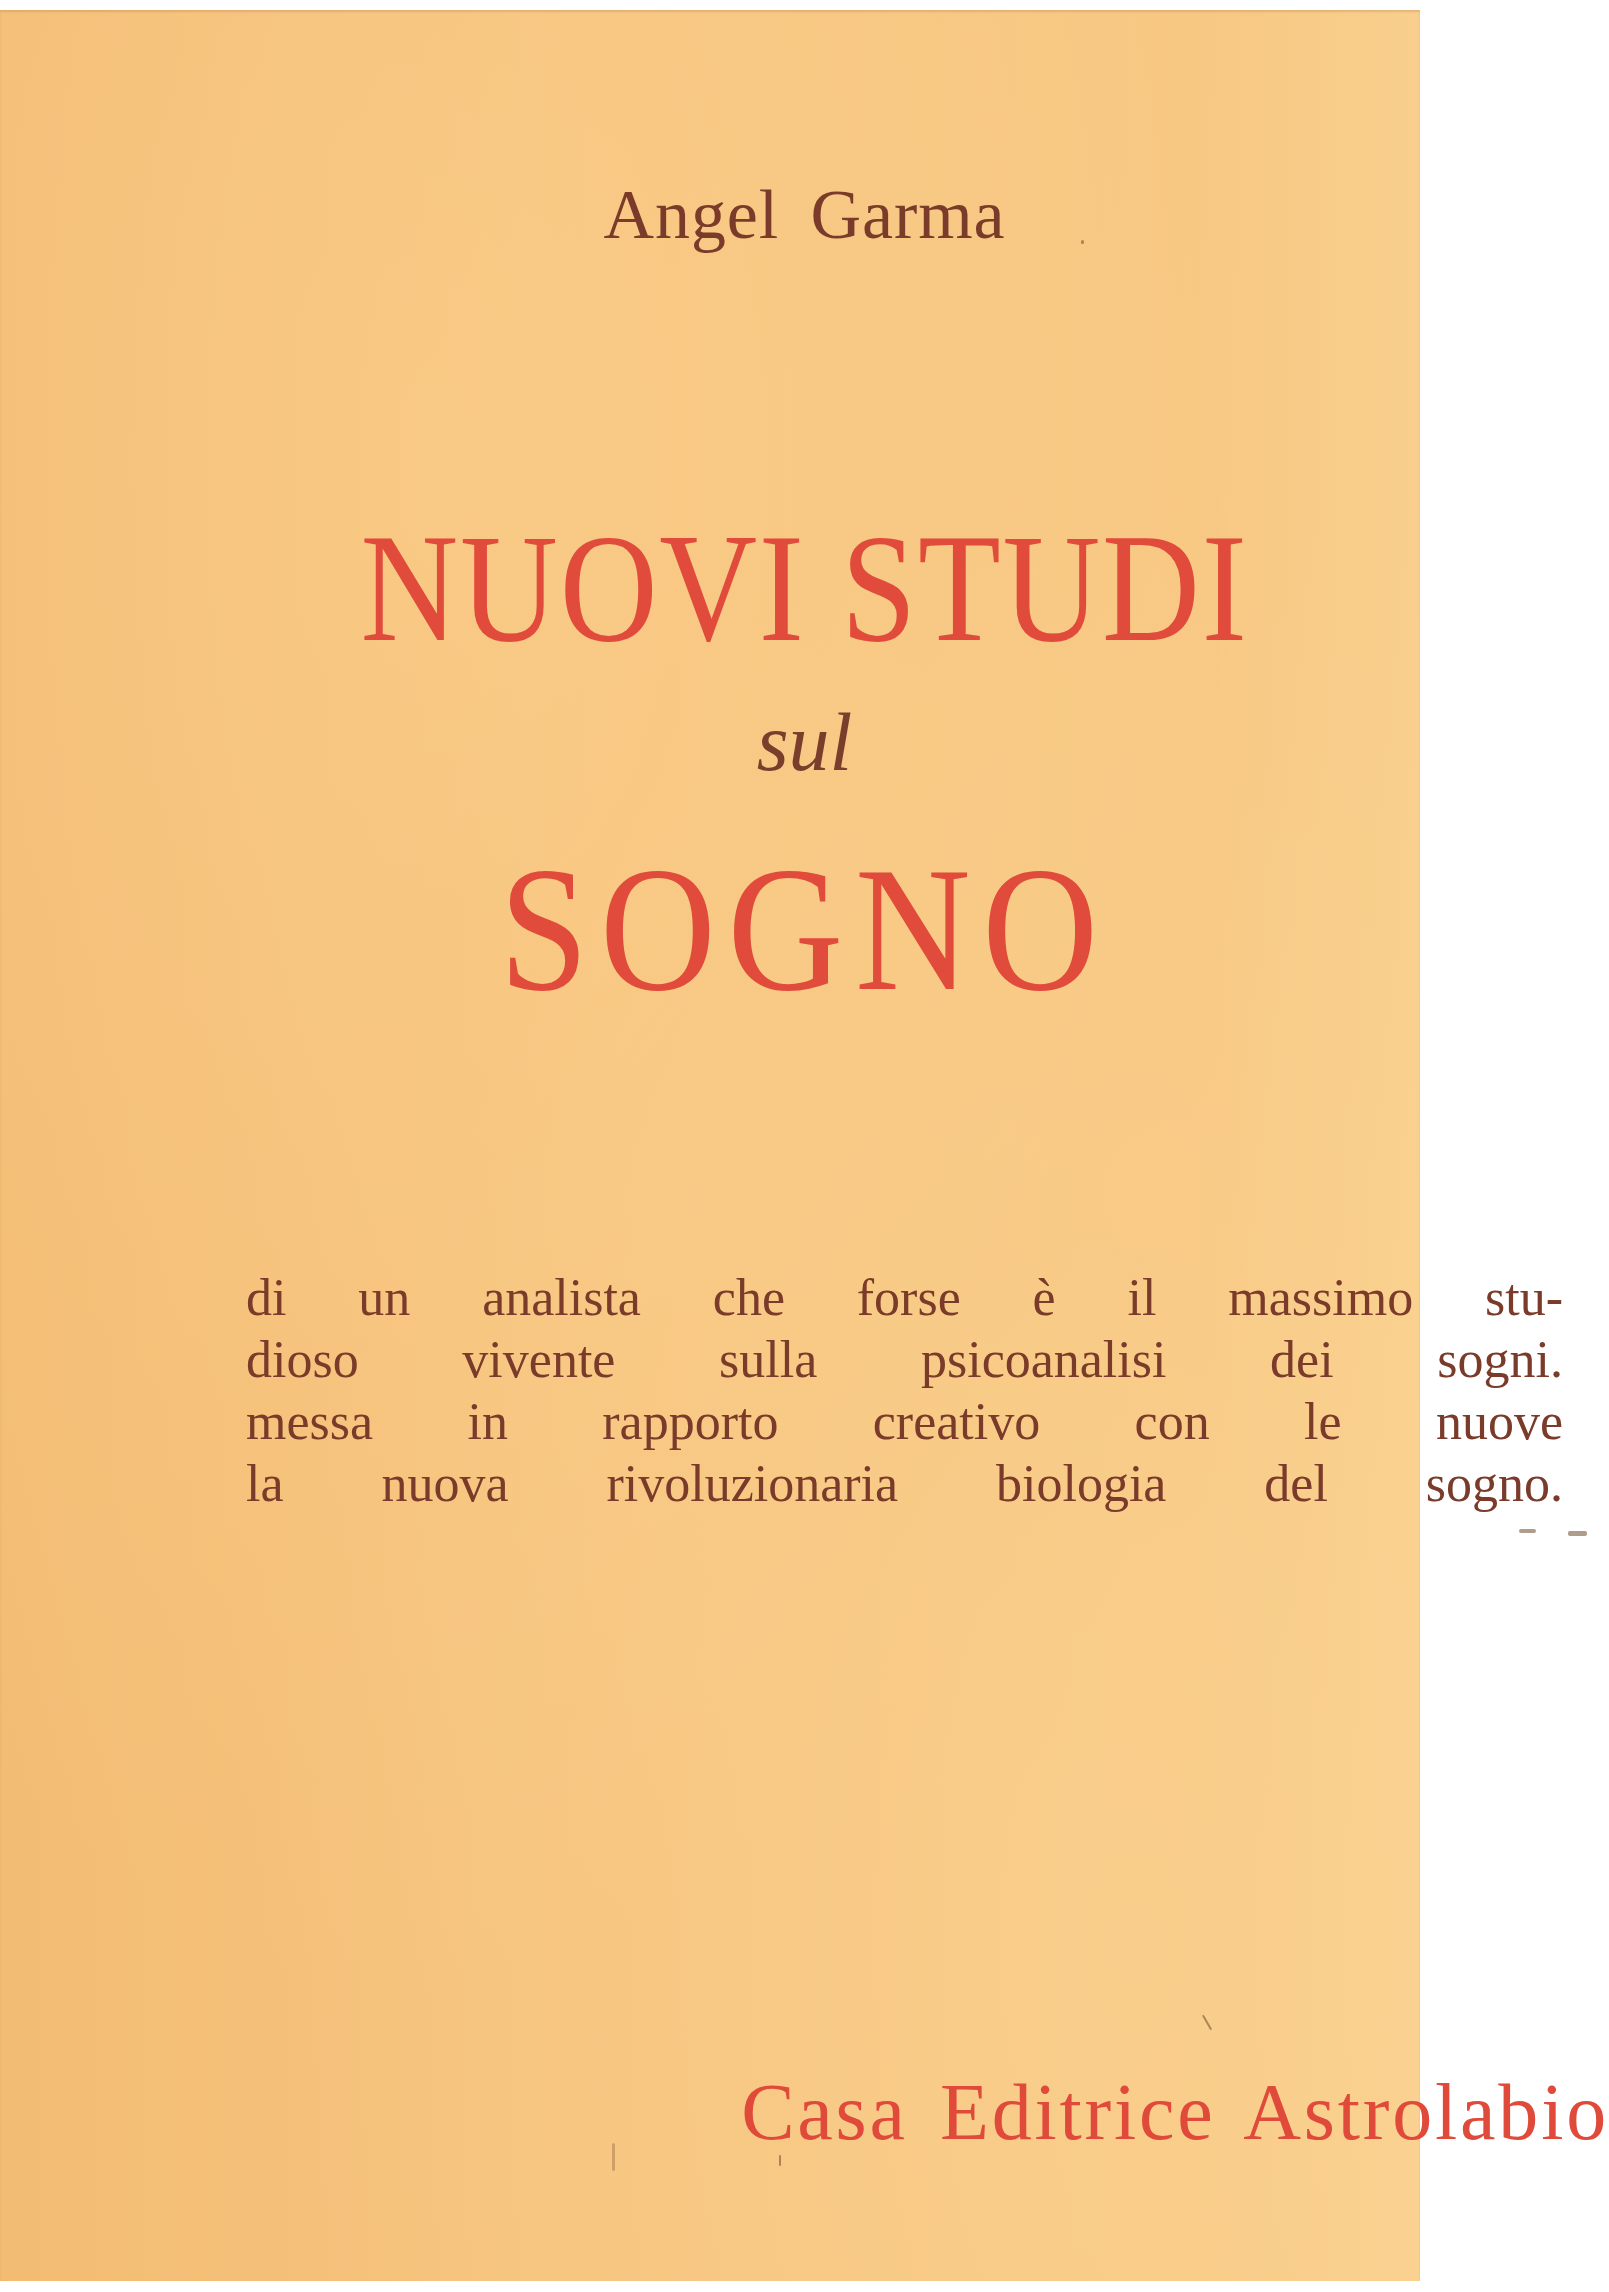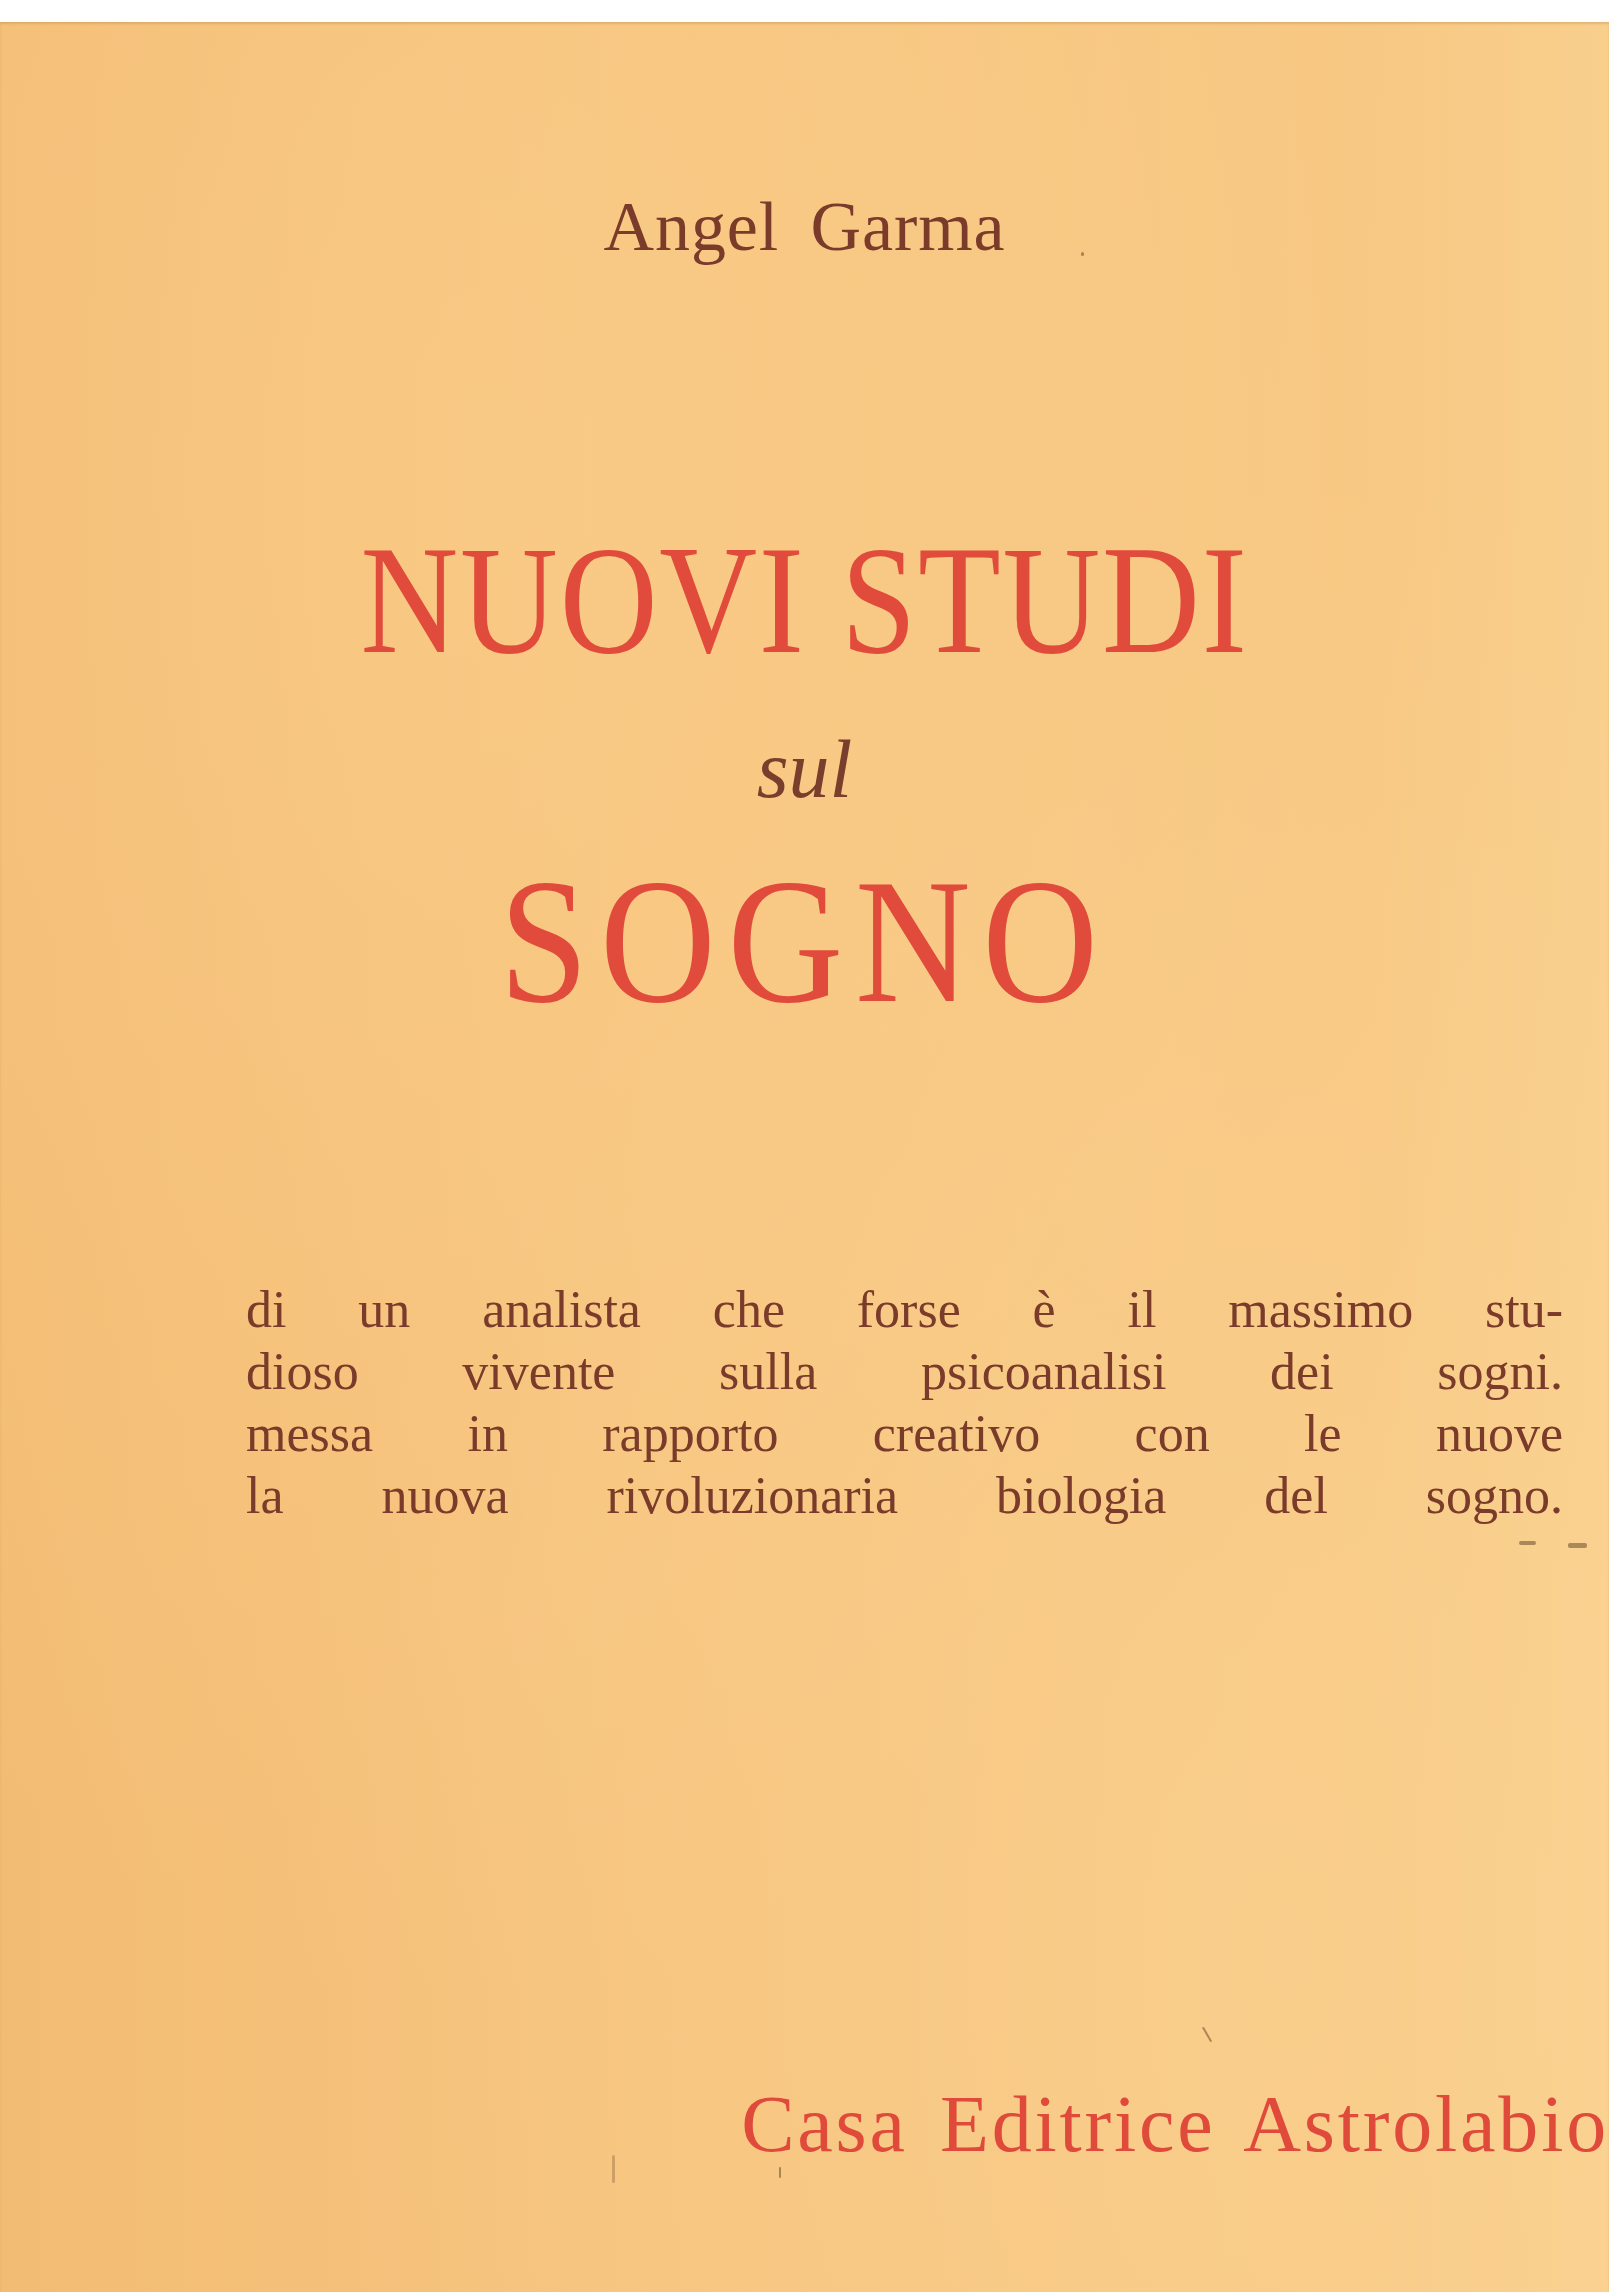--- a/index.html
+++ b/index.html
@@ -1,41 +1,41 @@
 <!DOCTYPE html>
 <html style="font-size:15px"><head>
 <meta charset="utf-8">
 <style>
   html, body { margin: 0; padding: 0; }
   body {
     width: 1609px; height: 2293px; position: relative; overflow: hidden;
     background: #ffffff;
   }
   .cover {
-    position: absolute; left: 0; top: 22px; width: 1609px; height: 2271px;
+    position: absolute; left: 0; top: 10px; width: 1420px; height: 2271px;
     background:
       radial-gradient(ellipse at 30% 20%, rgba(255,215,150,0.35), rgba(0,0,0,0) 60%),
       radial-gradient(ellipse at 80% 85%, rgba(255,220,160,0.30), rgba(0,0,0,0) 55%),
       linear-gradient(90deg, #f3bc74 0%, #f6c47e 40%, #f7c883 85%, #f9cf8d 100%);
     box-shadow: inset 0 1.9px 1.9px rgba(160,110,50,0.25);
   }
   .serif { font-family: "Liberation Serif", "DejaVu Serif", serif; }
   .author {
     position: absolute; left: 0; width: 1609px; top: 165px;
     text-align: center; font-size: 70px; color: #7a3b2a; letter-spacing: 0.9px;
     word-spacing: 13px;
   }
   .title-1 {
     position: absolute; left: 0; width: 1609px; top: 501px;
     text-align: center; font-size: 154px; line-height: 1; color: #e14b3b;
     transform: scaleX(0.88); transform-origin: 50% 50%; letter-spacing: 1.9px;
   }
   .title-sul {
     position: absolute; left: 0; width: 1609px; top: 686px;
-    text-align: center; font-size: 82px; font-style: italic; color: #7a3f2c; margin-top: 15px;
+    text-align: center; font-size: 82px; font-style: italic; color: #7a3f2c;
   }
   .title-2 {
     position: absolute; left: 0; width: 1609px; top: 830px;
     text-align: center; font-size: 178px; line-height: 1; color: #e14b3b;
     letter-spacing: 13px; transform: scaleX(0.9); transform-origin: 50% 50%;
   }
   .blurb {
     position: absolute; left: 246px; width: 1317px; top: 1257px;
     font-size: 52px; line-height: 62px; color: #7a3b2a;
   }

